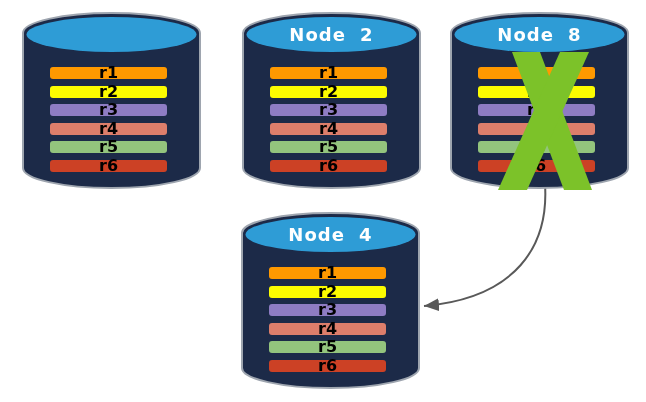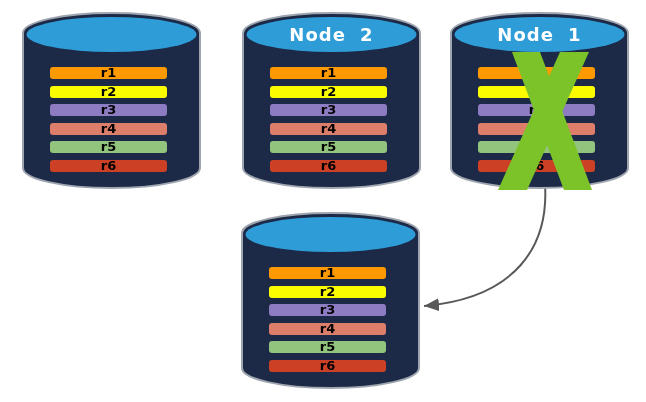--- a/index.html
+++ b/index.html
@@ -23,21 +23,21 @@
     color: #ffffff; font-weight: bold; font-size: 18px; line-height: 19px;
     letter-spacing: 1px; word-spacing: 7px;
   }
 
   .bars { position: absolute; left: 29px; top: 56px; width: 117px; z-index: 2; }
   .bar {
     height: 12px; margin-bottom: 6.5px; border-radius: 3px;
     display: flex; align-items: center; justify-content: center;
   }
   .bar-label {
-    font-weight: bold; font-size: 13px; line-height: 12px; color: #000000; text-align: right;
+    font-weight: bold; font-size: 16px; line-height: 12px; color: #000000; text-align: right;
   }
 
   .x-overlay { position: absolute; left: 0; top: 0; z-index: 3; overflow: visible; }
 </style>
 </head>
 <body>
 
 <div class="canvas">
 
   <svg class="arrow-layer" width="646" height="402" viewBox="0 0 646 402">
@@ -102,21 +102,21 @@
           <span class="bar-label">r6</span>
         </div>
     </div>
   </div>
 
   <div class="node" style="left:449px; top:11px;">
     <svg class="cyl" width="181" height="181" viewBox="0 0 181 181">
       <path class="cyl-outline" d="M2 22 L2 157 A88.5 20 0 0 0 179 157 L179 22 A88.5 20 0 0 0 2 22 Z" fill="#1C2A48"></path>
       <ellipse cx="90.5" cy="23.5" rx="85" ry="17.5" fill="#2E9CD6"></ellipse>
     </svg>
-    <div class="node-title">Node 1</div>
+    <div class="node-title">Node 8</div>
     <div class="bars">
       <div class="bar" style="background: rgb(255, 153, 0);">
           <span class="bar-label">r1</span>
         </div>
       <div class="bar" style="background: rgb(252, 252, 0);">
           <span class="bar-label">r2</span>
         </div>
       <div class="bar" style="background: rgb(142, 124, 195);">
           <span class="bar-label">r3</span>
         </div>
@@ -134,20 +134,21 @@
       <polygon points="63,41 91,41 143,179 115,179" fill="#7CC229"></polygon>
       <polygon points="111,41 140,41 78,179 49,179" fill="#7CC229"></polygon>
     </svg>
   </div>
 
   <div class="node" style="left:240px; top:211px;">
     <svg class="cyl" width="181" height="181" viewBox="0 0 181 181">
       <path class="cyl-outline" d="M2 22 L2 157 A88.5 20 0 0 0 179 157 L179 22 A88.5 20 0 0 0 2 22 Z" fill="#1C2A48"></path>
       <ellipse cx="90.5" cy="23.5" rx="85" ry="17.5" fill="#2E9CD6"></ellipse>
     </svg>
+    <div class="node-title">Node 4</div>
     <div class="bars">
       <div class="bar" style="background: rgb(255, 153, 0);">
           <span class="bar-label">r1</span>
         </div>
       <div class="bar" style="background: rgb(252, 252, 0);">
           <span class="bar-label">r2</span>
         </div>
       <div class="bar" style="background: rgb(142, 124, 195);">
           <span class="bar-label">r3</span>
         </div>

